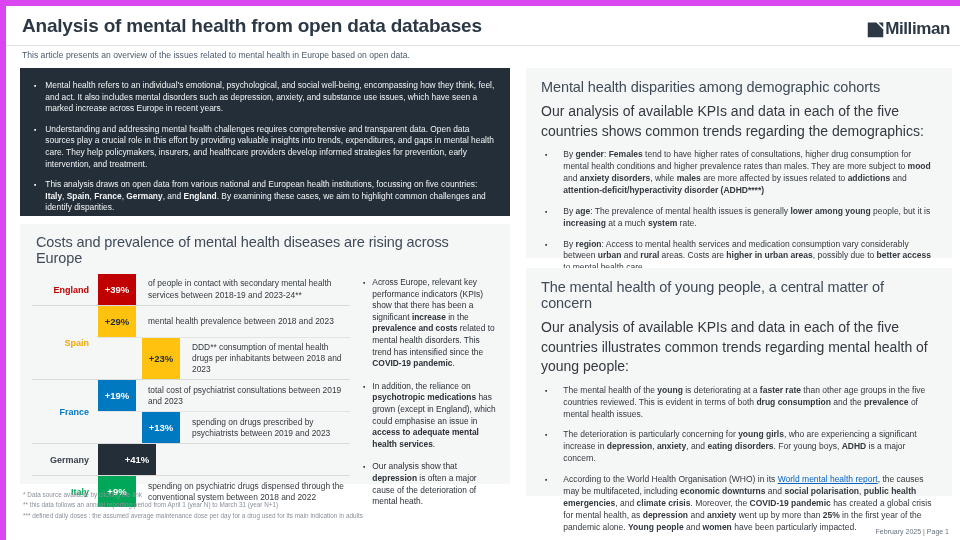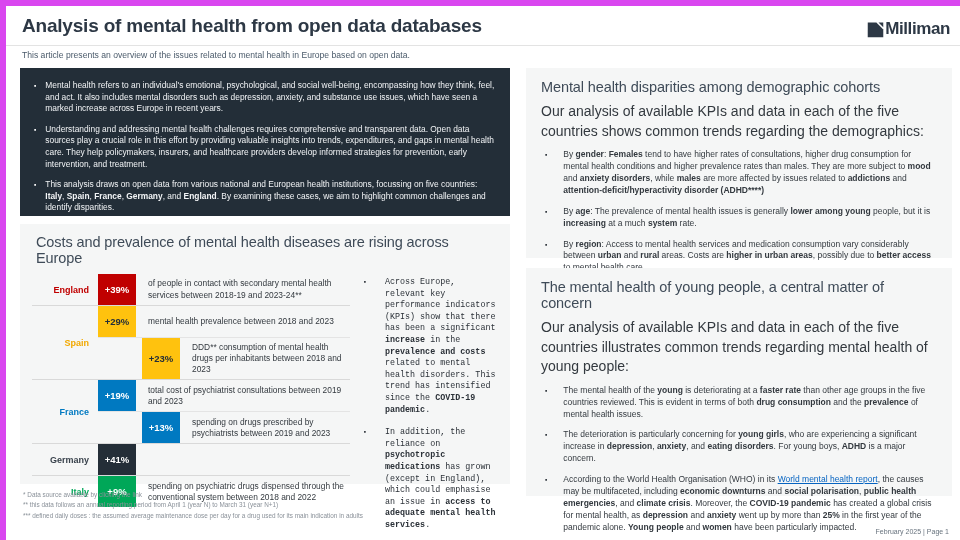--- a/index.html
+++ b/index.html
@@ -34,21 +34,21 @@
   .tcountry{width:66px;flex:none;display:flex;align-items:center;justify-content:flex-end;
             padding-right:9px;box-sizing:border-box;font-size:9px;font-weight:bold;}
   .titems{flex:1;display:flex;flex-direction:column;}
   .titem{display:flex;min-height:31px;}
   .titem + .titem{border-top:1px solid #e4e4e4;padding-left:44px;}
   .tbadge{width:38px;flex:none;display:flex;align-items:center;justify-content:center;
           font-size:9.5px;font-weight:bold;}
   .ttext{flex:1;display:flex;align-items:center;padding:4px 2px 4px 12px;font-size:8.4px;line-height:1.32;color:#33393f;}
 
   .findings{flex:1;display:flex;flex-direction:column;gap:11px;padding-top:3px;}
-  .fb{display:flex;gap:18px;font-size:8.4px;line-height:1.38;color:#2b3publisher138;font-family:Liberation Mono, monospace;}
+  .fb{display:flex;gap:7px;font-size:8.4px;line-height:1.38;color:#2b3publisher138;}
   .fb{color:#2b3138;}
   .findings .mk{color:#2b3138;}
 
   .footnotes{position:absolute;left:17px;top:484px;font-size:6.4px;line-height:1.6;color:var(--muted);}
 
   
   .rpanel{position:absolute;left:520px;width:426px;background:var(--panel_bg);box-sizing:border-box;padding:11px 15px;}
   .p1{top:62px;height:190px;}
   .p2{top:262px;height:228px;}
   .rpanel h2{margin:0 0 7px 0;}
@@ -133,21 +133,21 @@
               <div class="tbadge" style="background: rgb(0, 121, 193); color: rgb(255, 255, 255);">+13%</div>
               <div class="ttext">spending on drugs prescribed by psychiatrists between 2019 and 2023</div>
             </div>
           </div>
         </div>
 
         <div class="tgroup">
           <div class="tcountry" style="color: rgb(57, 66, 76);">Germany</div>
           <div class="titems">
             <div class="titem">
-              <div class="tbadge" style="background: rgb(36, 46, 56); color: rgb(255, 255, 255);">+41%</div>
+              <div class="tbadge" style="background: rgb(36, 46, 56); color: rgb(255, 255, 255); padding-left: 20px;">+41%</div>
             </div>
           </div>
         </div>
 
         <div class="tgroup">
           <div class="tcountry" style="color: rgb(0, 167, 88);">Italy</div>
           <div class="titems">
             <div class="titem">
               <div class="tbadge" style="background: rgb(0, 167, 88); color: rgb(255, 255, 255);">+9%</div>
               <div class="ttext">spending on psychiatric drugs dispensed through the conventional system between 2018 and 2022</div>

